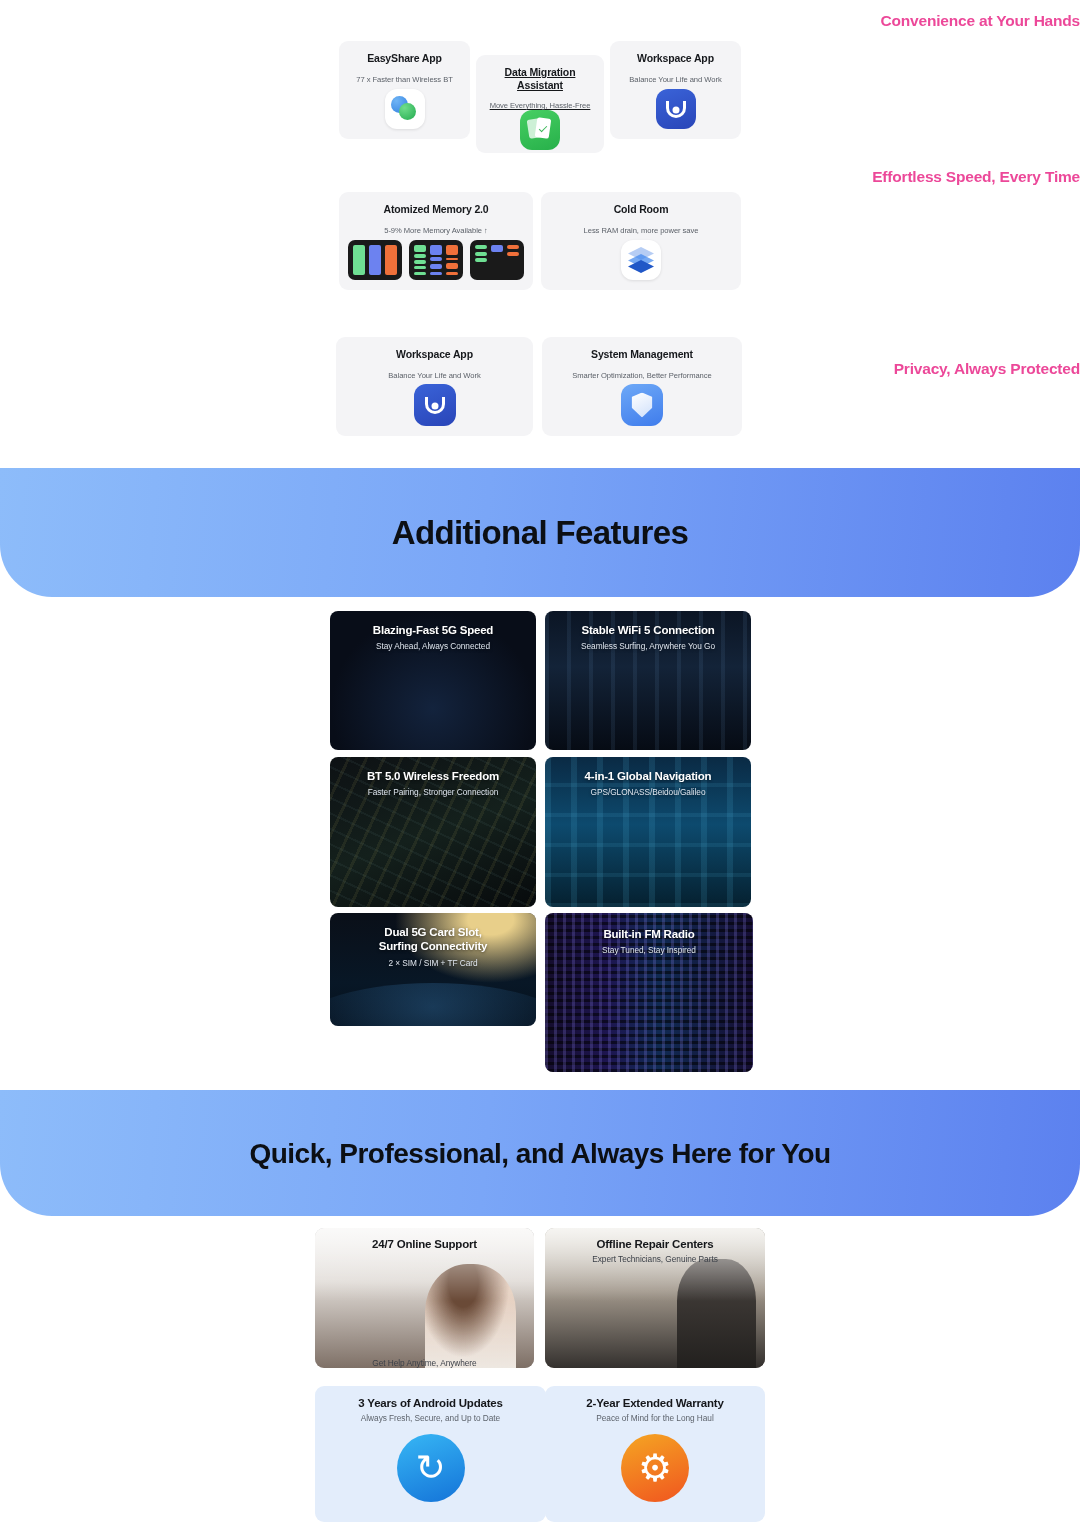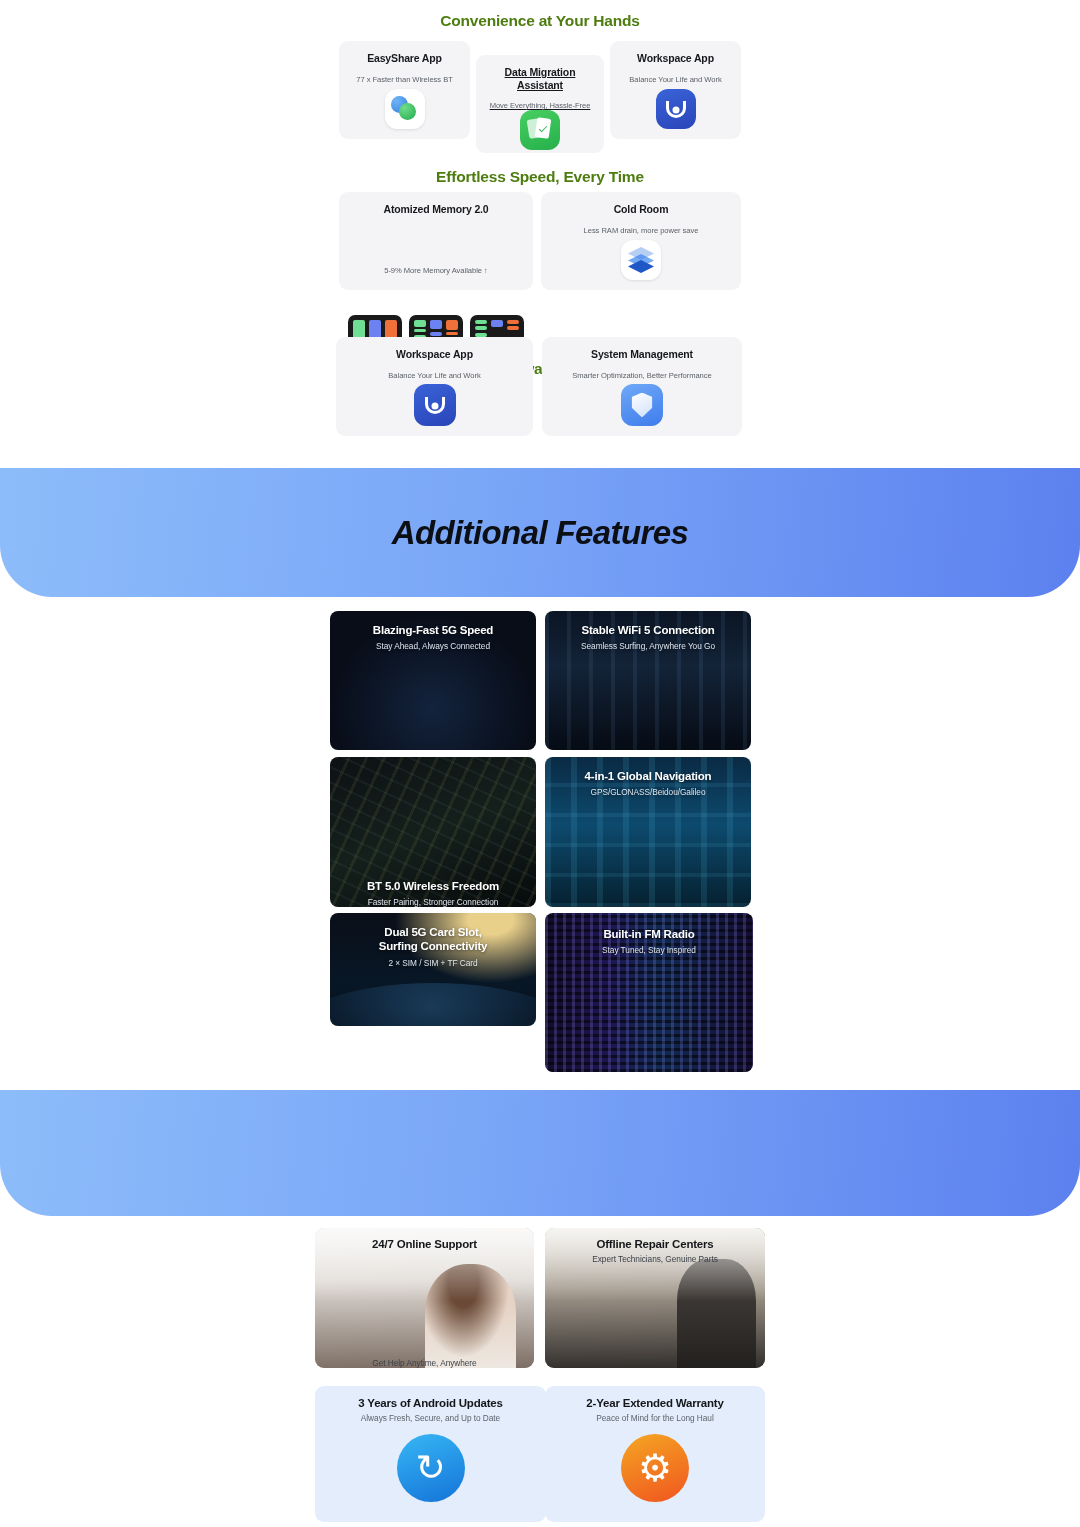--- a/index.html
+++ b/index.html
@@ -8,25 +8,25 @@
     background: #ffffff;
     font-family: "Liberation Sans", sans-serif;
     color: #15171a;
     overflow: hidden;
     position: relative;
   }
   .page { position: relative; width: 1080px; height: 1527px; }
 
   
   .sec-title {
-    text-align: center;
+    text-align: right;
     font-size: 15.5px;
     font-weight: bold;
     letter-spacing: -0.2px;
-    color: #4d7c0f;
+    color: #ec4899;
   }
 
   
   .gcard {
     background: #f4f4f6;
     border-radius: 9px;
     position: relative;
     display: flex;
     flex-direction: column;
     align-items: center;
@@ -338,21 +338,21 @@
           <div class="u"></div>
           <div class="dot"></div>
         </div>
       </div>
     </div>
   </div>
 
   <div>
     <div class="sec-title" style="position:absolute;left:0;top:168px;width:1080px;">Effortless Speed, Every Time</div>
 
-    <div class="gcard" style="position:absolute;left:339px;top:192px;width:194px;height:98px;padding:11px 8px 10px;gap:40px;">
+    <div class="gcard" style="position:absolute;left:339px;top:192px;width:194px;height:98px;padding:11px 8px 10px;">
       <div class="t">Atomized Memory 2.0</div>
       <div class="s">5-9% More Memory Available ↑</div>
       <div class="icon-wrap memwrap" id="memwrap">
           <div class="memtile" style="height: 40px;">
             <div class="memcol">
               <div class="blk" style="background: rgb(111, 223, 147); height: 30px;"></div>
             </div>
             <div class="memcol">
               <div class="blk" style="background: rgb(108, 130, 240); height: 30px;"></div>
             </div>
@@ -431,41 +431,41 @@
       <div class="t">System Management</div>
       <div class="s">Smarter Optimization, Better Performance</div>
       <div class="icon-wrap">
         <div class="shield" style="width:42px;height:42px;">
           <div class="sh"></div>
         </div>
       </div>
     </div>
   </div>
 
-  <div class="banner" style="position:absolute;left:0;top:468px;width:1080px;height:129px;border-radius:0 0 52px 52px;font-style:italic;">
+  <div class="banner" style="position:absolute;left:0;top:468px;width:1080px;height:129px;border-radius:0 0 52px 52px;">
     <div class="banner-h">Additional Features</div>
   </div>
 
   <div>
 
     <div class="fcard" style="position:absolute;left:330px;top:611px;width:206px;height:139px;padding:12px 8px 0;">
       <div class="bg5g photo-bg"></div>
       <div class="ft">Blazing-Fast 5G Speed</div>
       <div class="fs">Stay Ahead, Always Connected</div>
       <div class="art5g">5G</div>
     </div>
 
     <div class="fcard" style="position:absolute;left:545px;top:611px;width:206px;height:139px;padding:12px 8px 0;">
       <div class="bgwifi photo-bg"></div>
       <div class="ft">Stable WiFi 5 Connection</div>
       <div class="fs">Seamless Surfing, Anywhere You Go</div>
       <div class="artwifi">WiFi5</div>
     </div>
 
-    <div class="fcard" style="position:absolute;left:330px;top:757px;width:206px;height:150px;padding:12px 8px 0;justify-content:flex-end;">
+    <div class="fcard" style="position:absolute;left:330px;top:757px;width:206px;height:150px;padding:12px 8px 0;">
       <div class="bgbt photo-bg"></div>
       <div class="ft">BT 5.0 Wireless Freedom</div>
       <div class="fs">Faster Pairing, Stronger Connection</div>
       <div class="chip">
         <span class="lbl">5.0</span>
       </div>
     </div>
 
     <div class="fcard" style="position:absolute;left:545px;top:757px;width:206px;height:150px;padding:12px 8px 0;">
       <div class="bgnav photo-bg"></div>
@@ -490,20 +490,21 @@
       <div class="fm">
         <div class="dsp"></div>
         <div class="ln"></div>
         <div class="ln"></div>
         <div class="ln"></div>
       </div>
     </div>
   </div>
 
   <div class="banner" style="position:absolute;left:0;top:1090px;width:1080px;height:126px;border-radius:0 0 52px 52px;">
+    <div class="banner-h2">Quick, Professional, and Always Here for You</div>
   </div>
 
   <div>
 
     <div class="bcard photo" style="position:absolute;left:315px;top:1228px;width:219px;height:140px;padding:10px 8px 0;justify-content:space-between;">
       <div class="photo-bg ph-support"></div>
       <div class="photo-scrim"></div>
       <div class="bt" style="position:relative;z-index:3;">24/7 Online Support</div>
       <div class="bs" style="position:relative;z-index:3;color:#3a3f47;">Get Help Anytime, Anywhere</div>
     </div>

